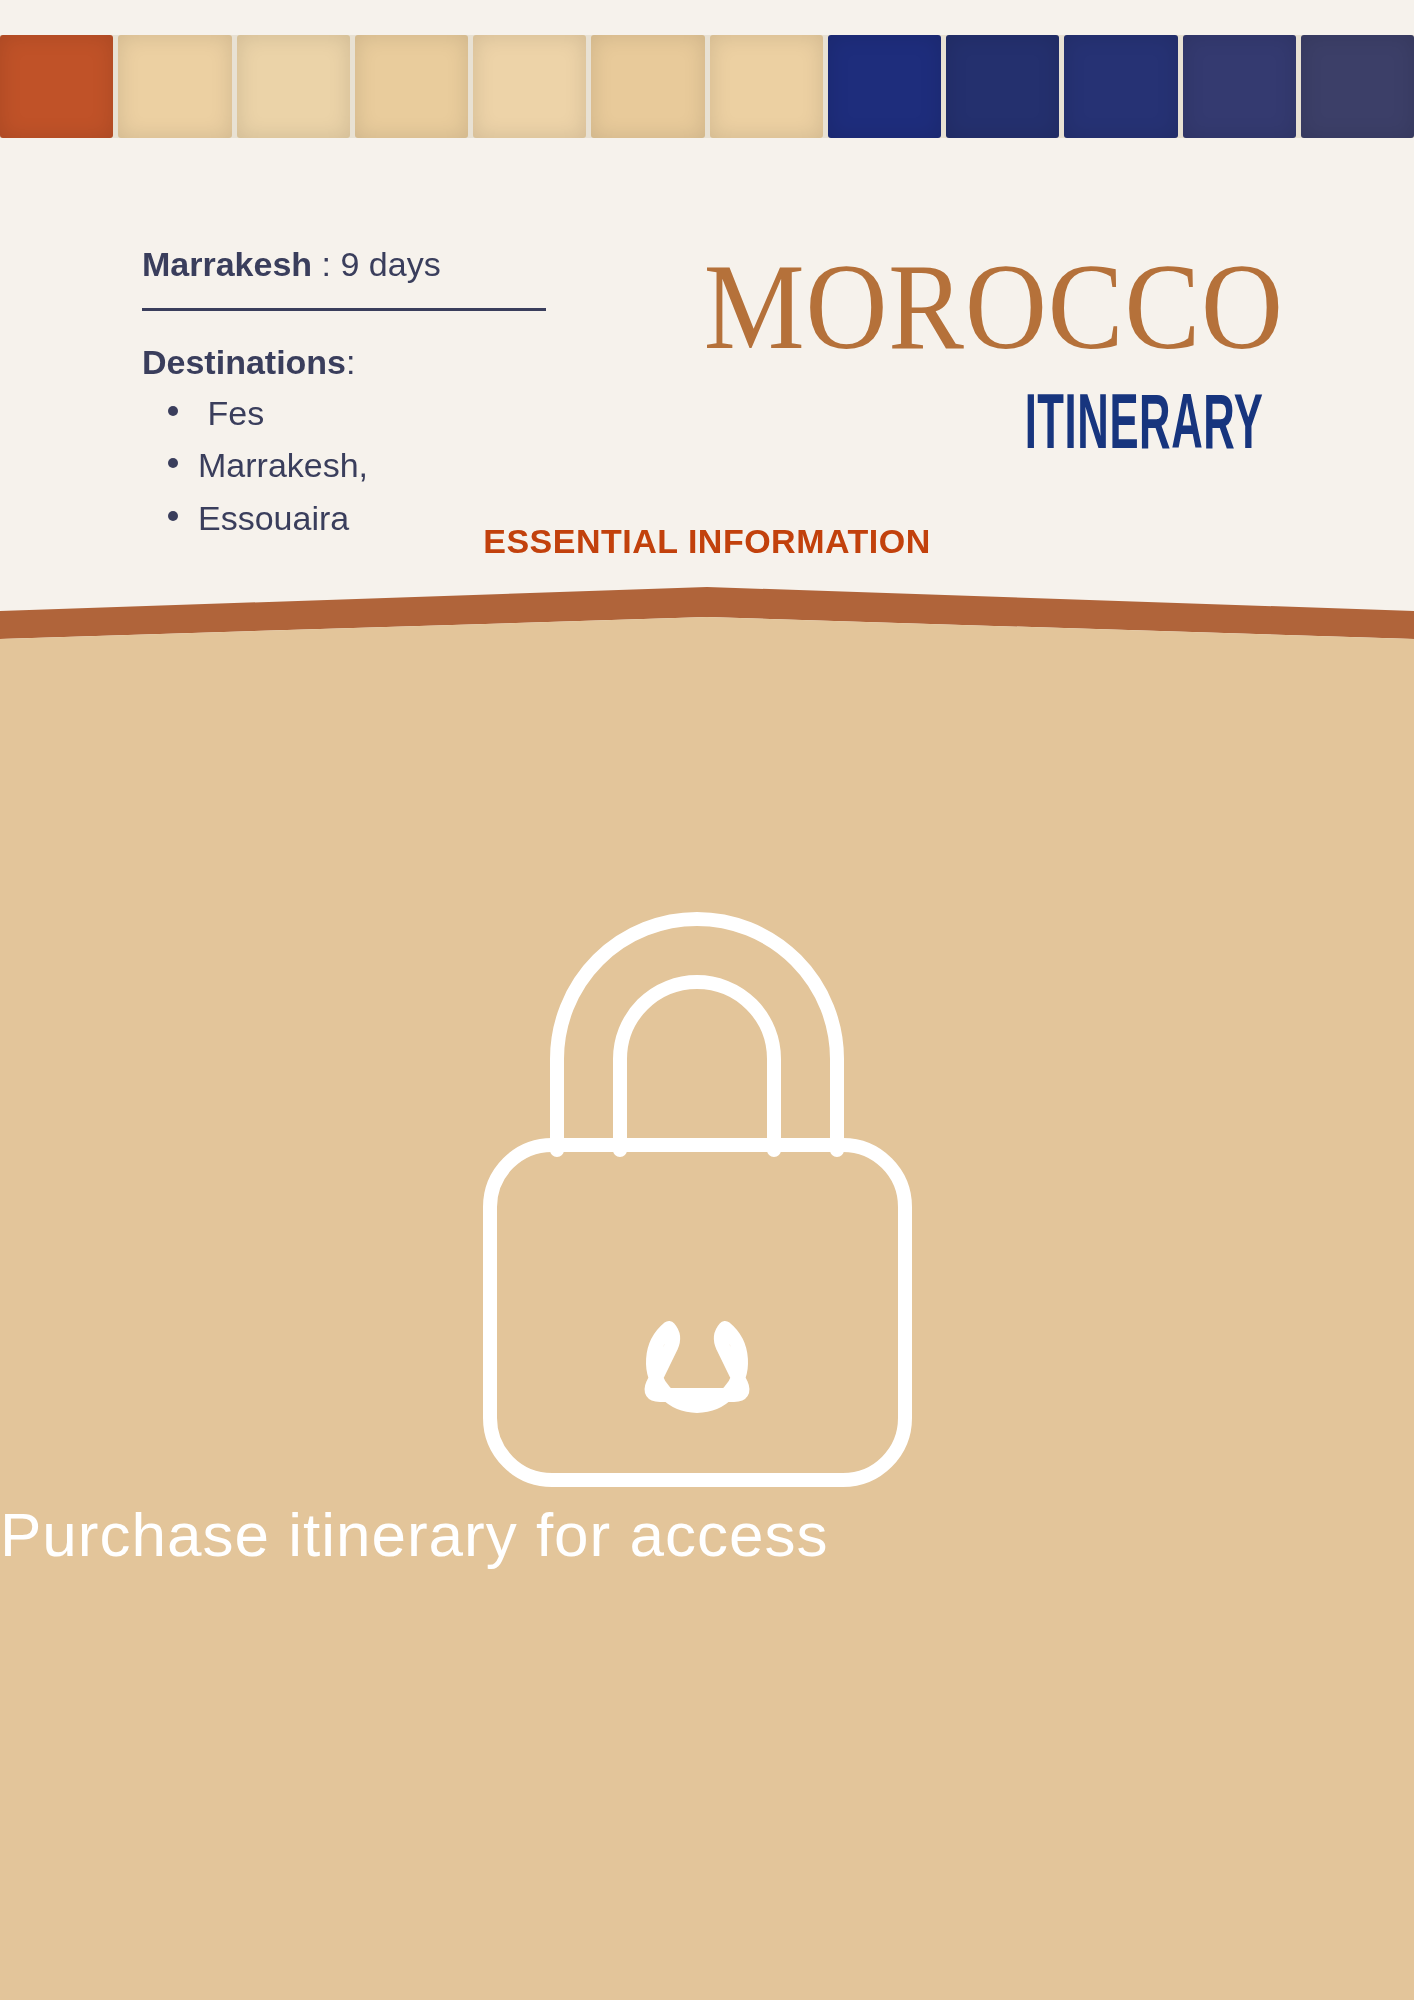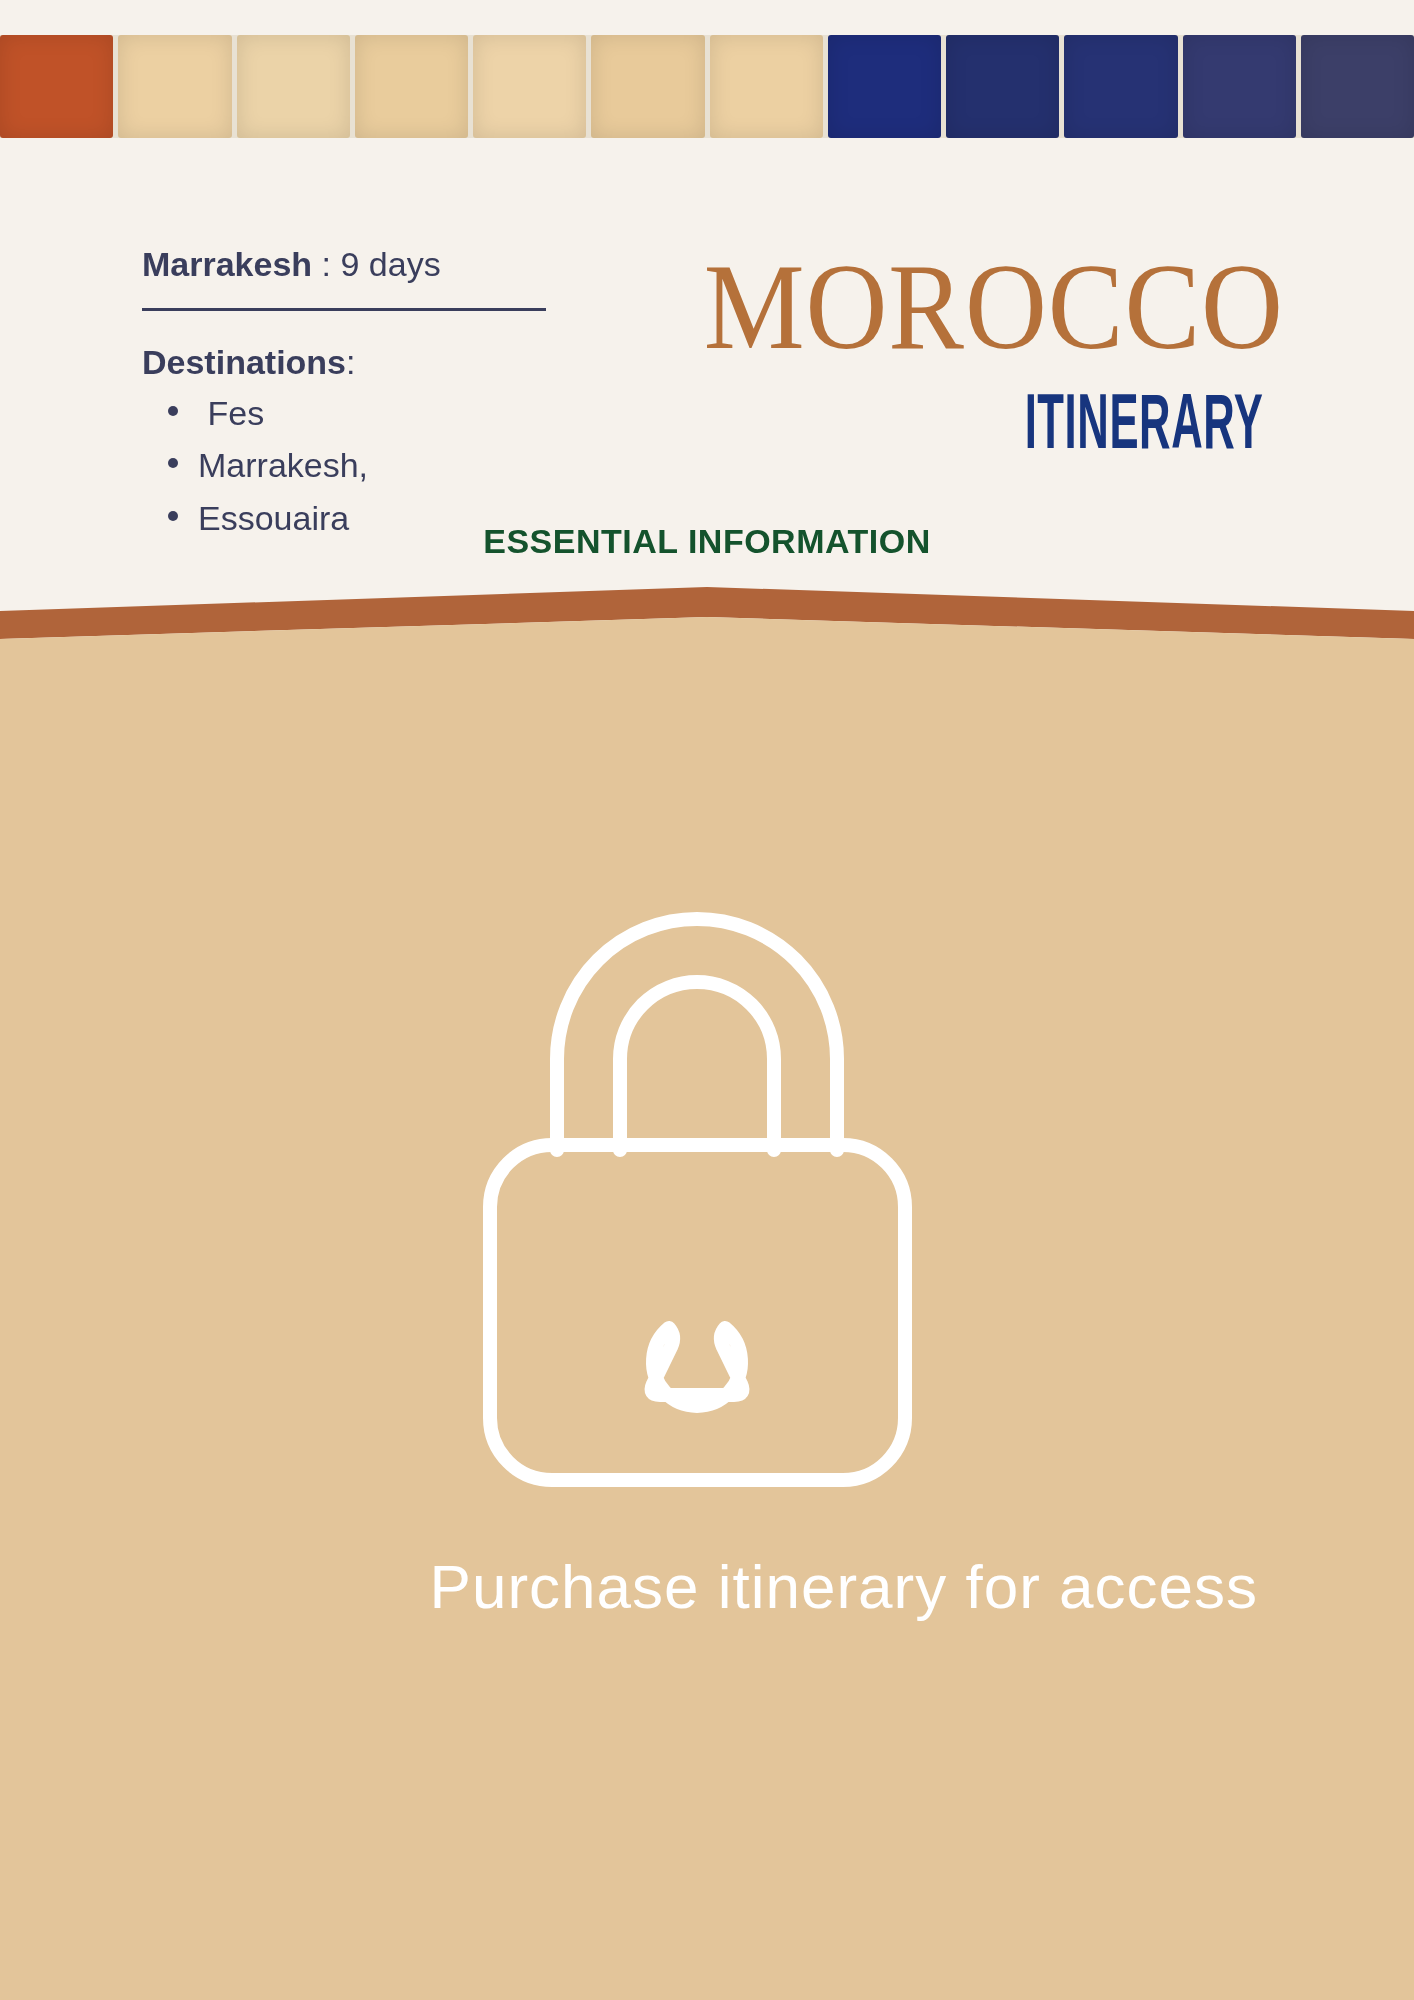--- a/index.html
+++ b/index.html
@@ -31,22 +31,22 @@
              transform:scaleX(.56);transform-origin:top right;white-space:nowrap;}
 
   .section-heading{position:absolute;top:524px;left:0;width:1414px;margin:0;
                    text-align:center;font-size:34px;font-weight:700;line-height:1;
                    letter-spacing:.5px;}
 
   
   .locked-section{position:absolute;top:660px;left:0;width:1414px;height:1340px;}
   .divider-chevron{position:absolute;top:580px;left:0;display:block;}
   .lock-svg{position:absolute;left:480px;top:905px;}
-  .locked-message{position:absolute;top:1556px;left:0;width:1258px;margin:0;
-                  text-align:right;font-size:62px;line-height:1;letter-spacing:1px;}
+  .locked-message{position:absolute;top:1504px;left:0;width:1258px;margin:0;
+                  text-align:left;font-size:62px;line-height:1;letter-spacing:1px;}
 </style>
 </head>
 <body>
 
 <div class="page" style="background: rgb(246, 242, 236);">
 
   <div class="mosaic-strip" style="background: rgb(232, 225, 211);">
       <div class="tile" style="background: rgb(192, 82, 40);"></div>
       <div class="tile" style="background: rgb(236, 208, 162);"></div>
       <div class="tile" style="background: rgb(235, 211, 168);"></div>
@@ -73,21 +73,21 @@
     <ul class="dest-list">
       <li> Fes</li>
       <li>Marrakesh,</li>
       <li>Essouaira</li>
     </ul>
   </div>
 
   <h1 class="title-main" style="color: rgb(181, 113, 58);">MOROCCO</h1>
   <h2 class="title-sub" style="color: rgb(23, 53, 126);">ITINERARY</h2>
 
-  <h3 class="section-heading" style="color: #14532d;">ESSENTIAL INFORMATION</h3>
+  <h3 class="section-heading" style="color: #c2410c;">ESSENTIAL INFORMATION</h3>
 
   <div class="locked-section" style="background: rgb(227, 197, 154);"></div>
 
   <svg class="divider-chevron" width="1414" height="82" viewBox="0 0 1414 82">
     <polygon points="0,31 707,7 1414,31 1414,59 707,37 0,59" fill="#b0643a"></polygon>
     <polygon points="0,59 707,37 1414,59 1414,82 0,82" fill="#e3c59a"></polygon>
   </svg>
 
   <svg class="lock-svg" width="440" height="590" viewBox="0 0 440 590" fill="none">
     <g fill="none" stroke-width="14" stroke-linecap="round" stroke-linejoin="round">

